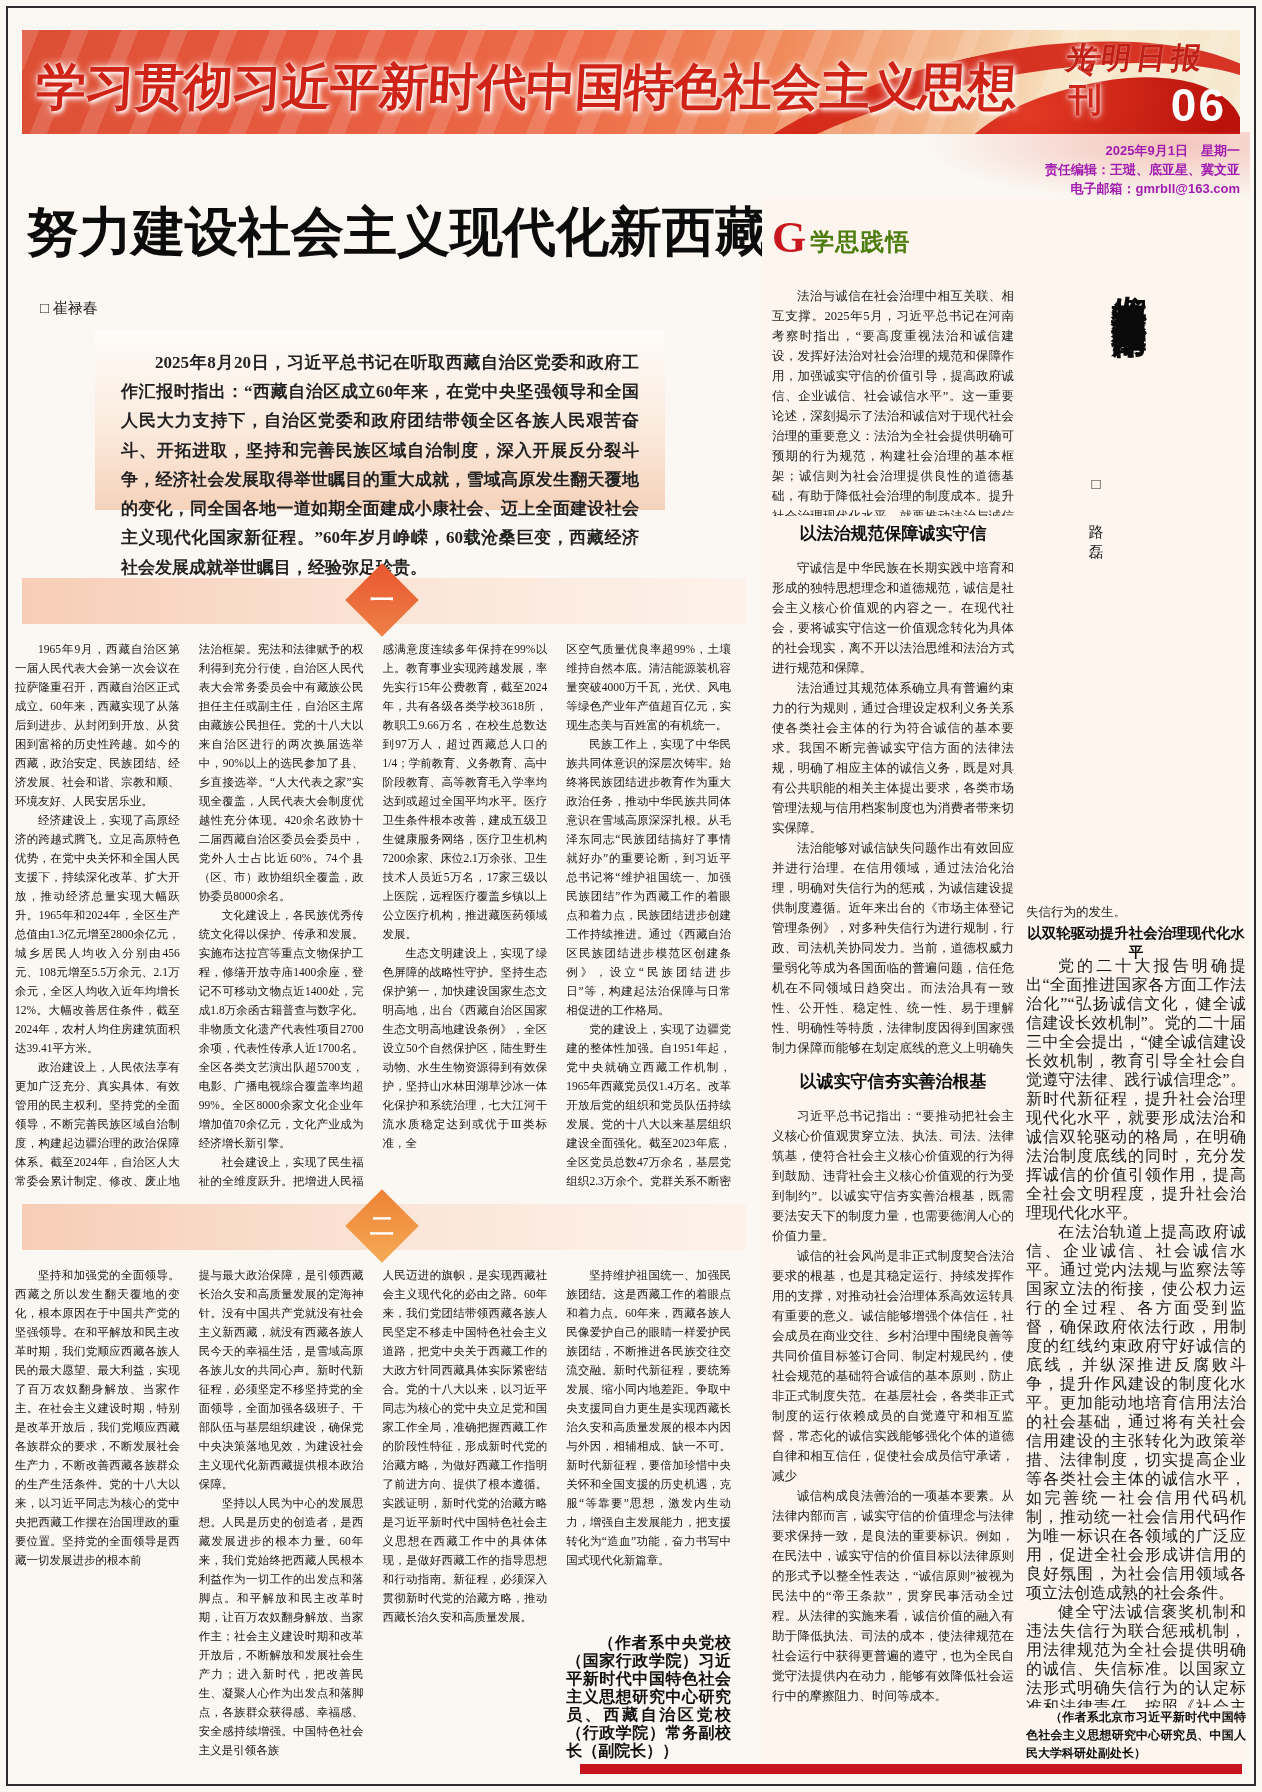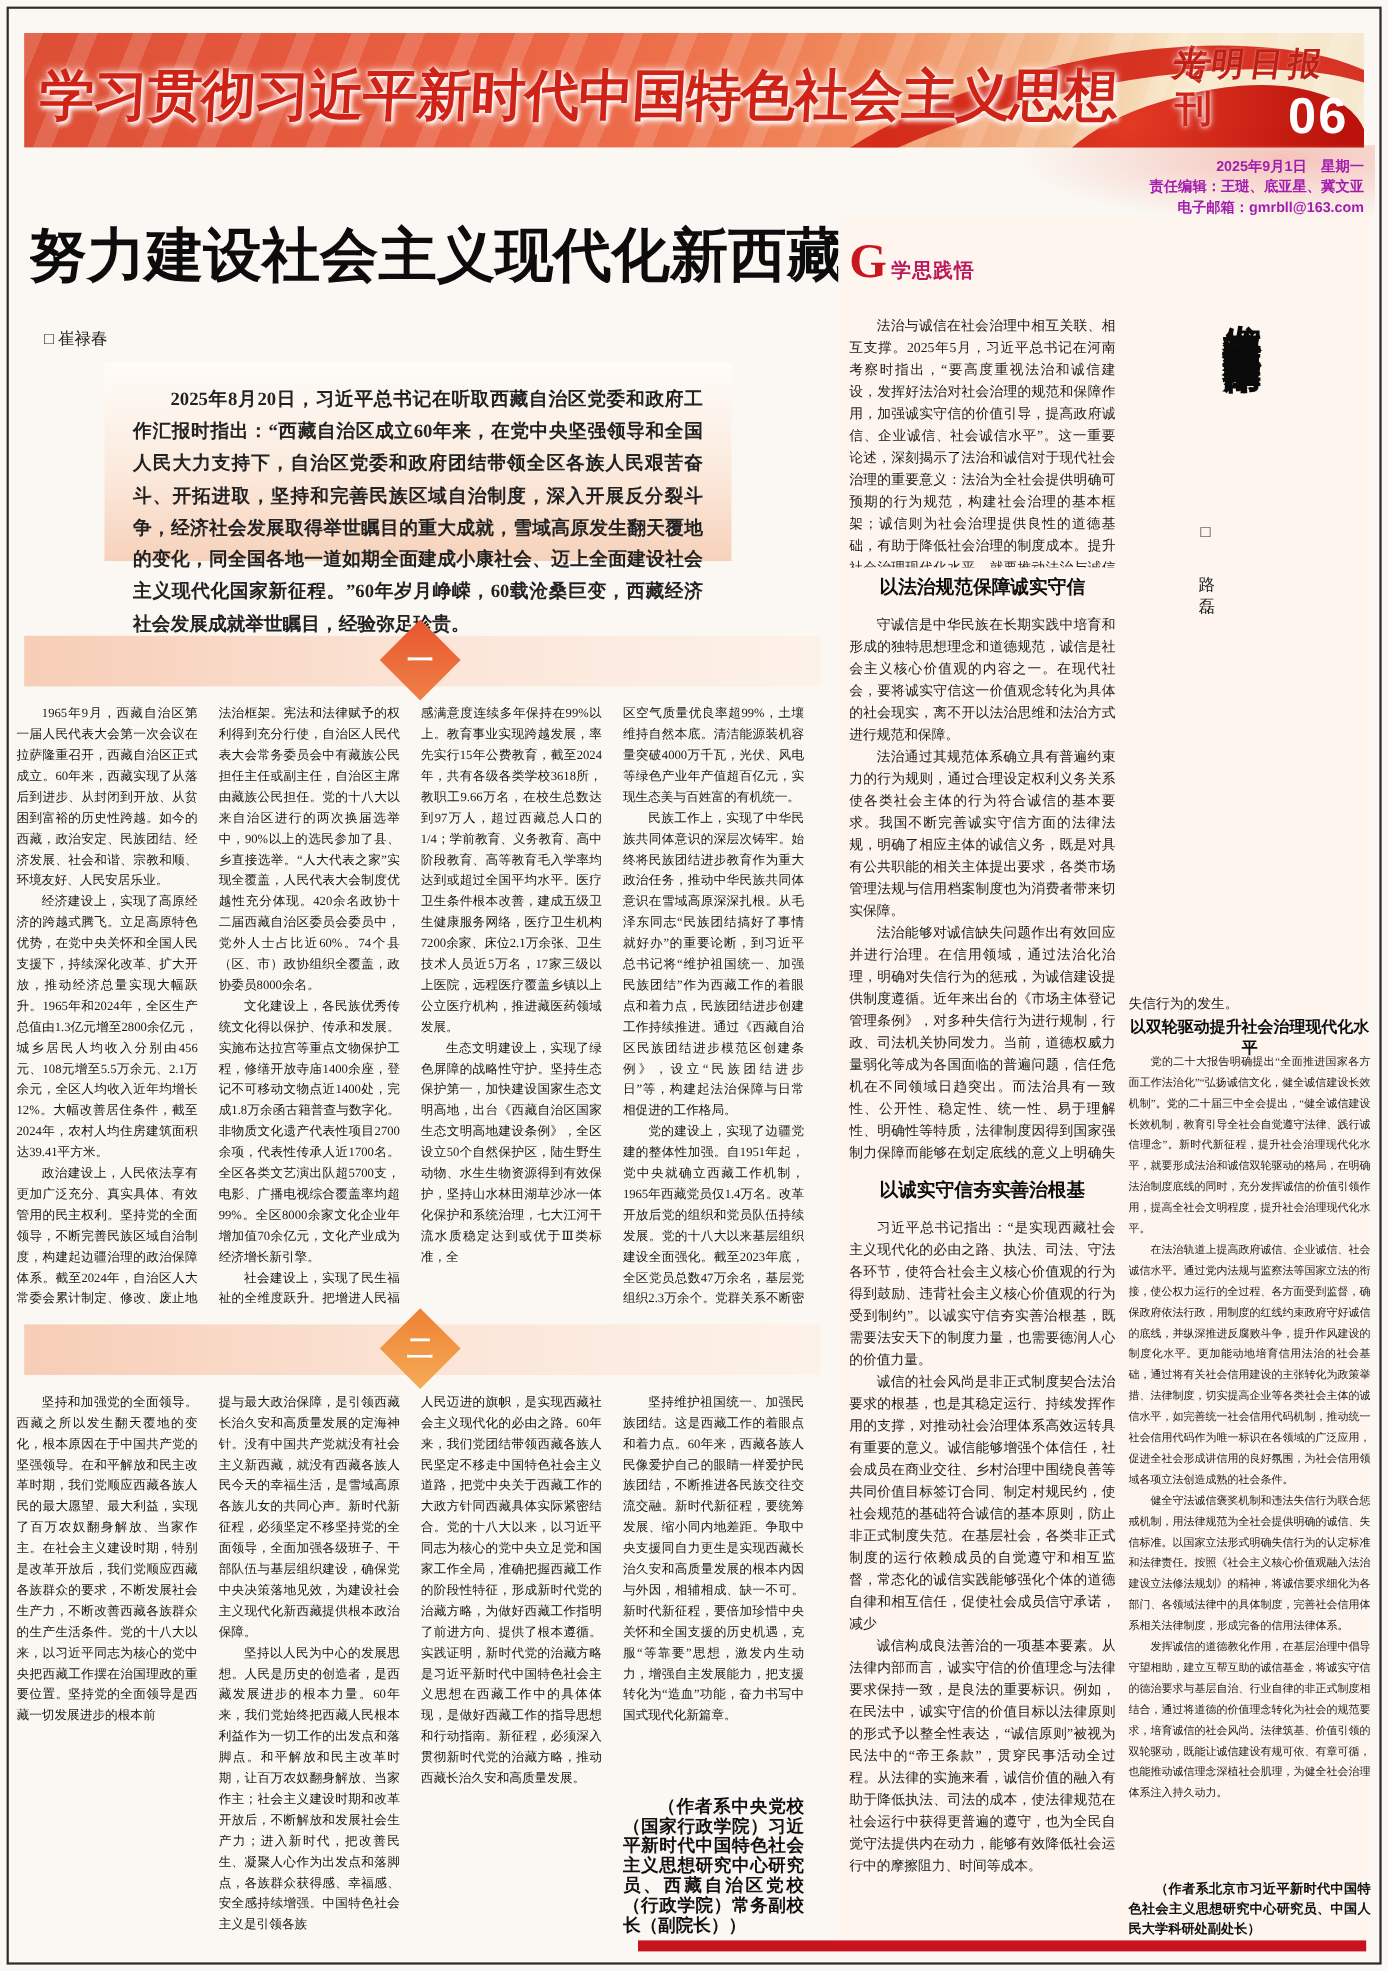--- a/index.html
+++ b/index.html
@@ -60,21 +60,21 @@
   .col.cont p:first-child { text-indent:0; }
   .col.withattr { display:flex; flex-direction:column; }
   .col.withattr .paras { flex:1 1 auto; overflow:hidden; }
   .attribution { font-family:"Liberation Sans","DejaVu Sans",sans-serif; font-weight:bold;
     font-size:16px; line-height:18px; text-align:justify; text-indent:2em; color:#111; }
 
   
   .r-panel { position:absolute; left:762px; top:198px; width:484px; height:1572px; background:#fdf5ee; }
   .r-header { position:absolute; left:772px; top:218px; display:flex; align-items:flex-end; }
   .g-logo { font-size:44px; line-height:40px; font-weight:900; color:#c8171e; font-family:"Liberation Serif",serif; margin-right:4px; }
-  .r-label { font-size:18px; font-weight:900; color:#be185d; font-family:"Liberation Sans",sans-serif; letter-spacing:1px; }
+  .r-label { font-size:24px; font-weight:900; color:#4d7c0f; font-family:"Liberation Sans",sans-serif; letter-spacing:1px; }
 
   .kai { font-size:12.5px; line-height:20px; text-align:justify; color:#1b1b1b; }
   .kai p { text-indent:2em; }
   .r-intro { position:absolute; left:772px; top:286px; width:242px; height:230px; overflow:hidden; }
   .r-sub { position:absolute; width:242px; text-align:center; font-family:"Liberation Sans","DejaVu Sans",sans-serif;
     font-weight:bold; font-size:17px; color:#0d0d0d; }
   .r-sub1 { left:772px; top:522px; }
   .r-body1 { position:absolute; left:772px; top:558px; width:242px; height:500px; overflow:hidden; }
   .r-sub2 { left:772px; top:1070px; }
   .r-body2 { position:absolute; left:772px; top:1106px; width:242px; height:656px; overflow:hidden; }
@@ -82,21 +82,21 @@
   .v-byline { position:absolute; left:1086px; top:476px; writing-mode:vertical-rl; font-size:15px;
     letter-spacing:8px; color:#222; }
   .v-headline { position:absolute; left:1104px; top:268px; height:590px; writing-mode:vertical-rl;
     font-size:35px; font-weight:900; letter-spacing:2px; color:#0b0b0b; }
 
   .r-lead { position:absolute; left:1026px; top:902px; width:220px; }
   .r-sub3 { position:absolute; left:1026px; top:924px; width:220px; text-align:center;
     font-family:"Liberation Sans","DejaVu Sans",sans-serif; font-weight:bold; font-size:14.5px; color:#0d0d0d; }
   .r-body3 { position:absolute; left:1026px; top:956px; width:220px; height:806px;
     display:flex; flex-direction:column; }
-  .r-body3 .paras { flex:1 1 auto; overflow:hidden; font-size:10px; line-height:19px; }
+  .r-body3 .paras { flex:1 1 auto; overflow:hidden; font-size:16px; line-height:19px; }
   .r-body3 .attribution { font-size:12px; line-height:18px; }
 
   .bottom-bar { position:absolute; left:580px; top:1764px; width:662px; height:10px; background:#c8141e; }
 </style>
 </head>
 <body>
 
 <div class="frame"></div>
 
 <div class="banner">
@@ -187,21 +187,21 @@
 
 <div class="r-sub r-sub1">以法治规范保障诚实守信</div>
 <div class="r-body1 kai">
     <p>守诚信是中华民族在长期实践中培育和形成的独特思想理念和道德规范，诚信是社会主义核心价值观的内容之一。在现代社会，要将诚实守信这一价值观念转化为具体的社会现实，离不开以法治思维和法治方式进行规范和保障。</p>
     <p>法治通过其规范体系确立具有普遍约束力的行为规则，通过合理设定权利义务关系使各类社会主体的行为符合诚信的基本要求。我国不断完善诚实守信方面的法律法规，明确了相应主体的诚信义务，既是对具有公共职能的相关主体提出要求，各类市场管理法规与信用档案制度也为消费者带来切实保障。</p>
     <p>法治能够对诚信缺失问题作出有效回应并进行治理。在信用领域，通过法治化治理，明确对失信行为的惩戒，为诚信建设提供制度遵循。近年来出台的《市场主体登记管理条例》，对多种失信行为进行规制，行政、司法机关协同发力。当前，道德权威力量弱化等成为各国面临的普遍问题，信任危机在不同领域日趋突出。而法治具有一致性、公开性、稳定性、统一性、易于理解性、明确性等特质，法律制度因得到国家强制力保障而能够在划定底线的意义上明确失信行为及其法律后果。失信认定标准、失信惩戒措施、失信修复程序等法律制度，在惩戒失信行为的同时，也起到了在社会上弘扬诚实守信风尚的作用，有利于培育诚实守信的社会土壤。</p>
   </div>
 
 <div class="r-sub r-sub2">以诚实守信夯实善治根基</div>
 <div class="r-body2 kai">
-    <p>习近平总书记指出：“是实现西藏社会主义现代化的必由之路、执法、司法、守法各环节，使符合社会主义核心价值观的行为得到鼓励、违背社会主义核心价值观的行为受到制约”。以诚实守信夯实善治根基，既需要法安天下的制度力量，也需要德润人心的价值力量。</p>
+    <p>习近平总书记指出：“要推动把社会主义核心价值观贯穿立法、执法、司法、法律筑基，使符合社会主义核心价值观的行为得到鼓励、违背社会主义核心价值观的行为受到制约”。以诚实守信夯实善治根基，既需要法安天下的制度力量，也需要德润人心的价值力量。</p>
     <p>诚信的社会风尚是非正式制度契合法治要求的根基，也是其稳定运行、持续发挥作用的支撑，对推动社会治理体系高效运转具有重要的意义。诚信能够增强个体信任，社会成员在商业交往、乡村治理中围绕良善等共同价值目标签订合同、制定村规民约，使社会规范的基础符合诚信的基本原则，防止非正式制度失范。在基层社会，各类非正式制度的运行依赖成员的自觉遵守和相互监督，常态化的诚信实践能够强化个体的道德自律和相互信任，促使社会成员信守承诺，减少</p>
     <p>诚信构成良法善治的一项基本要素。从法律内部而言，诚实守信的价值理念与法律要求保持一致，是良法的重要标识。例如，在民法中，诚实守信的价值目标以法律原则的形式予以整全性表达，“诚信原则”被视为民法中的“帝王条款”，贯穿民事活动全过程。从法律的实施来看，诚信价值的融入有助于降低执法、司法的成本，使法律规范在社会运行中获得更普遍的遵守，也为全民自觉守法提供内在动力，能够有效降低社会运行中的摩擦阻力、时间等成本。</p>
   </div>
 
 <div class="v-byline">□ 路 磊</div>
 <div class="v-headline">发挥法治和诚信在社会治理中的作用</div>
 
 <div class="r-lead kai">
   <span>失信行为的发生。</span>
 </div>

